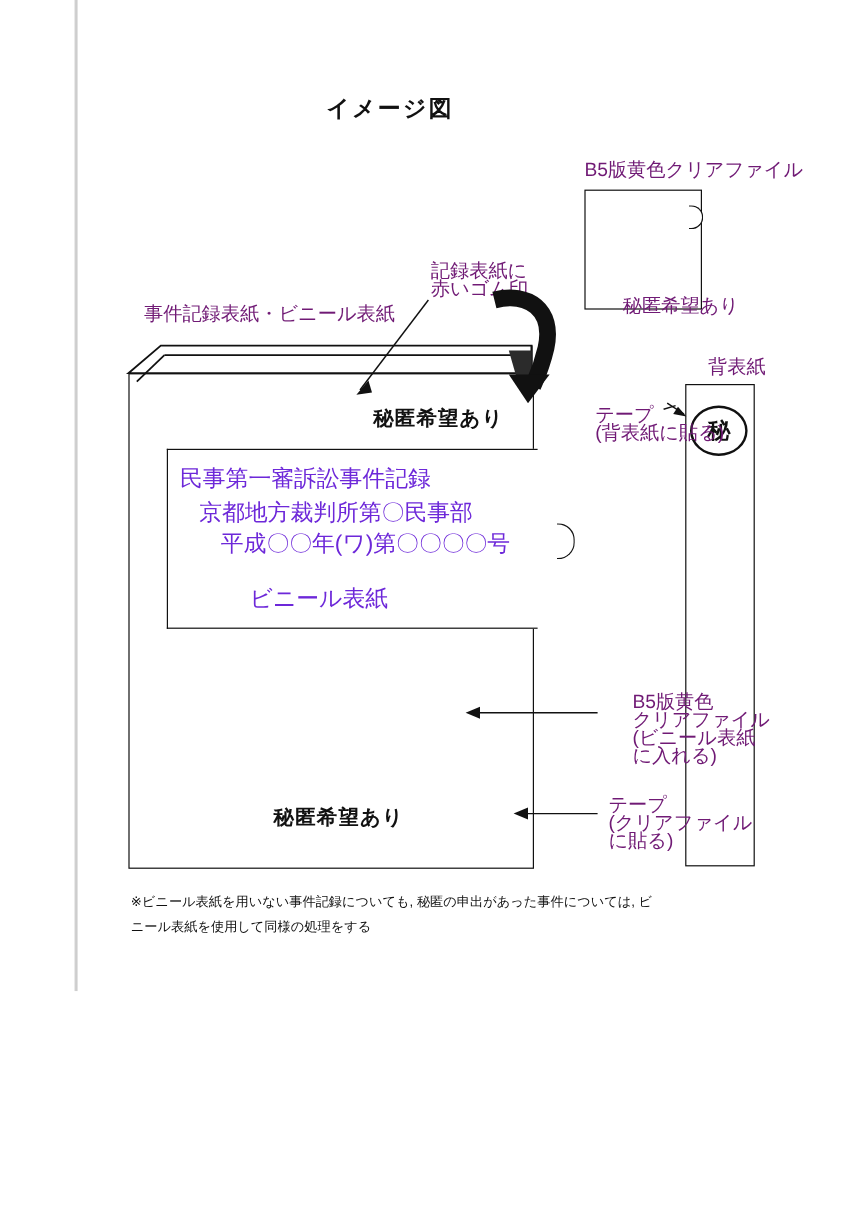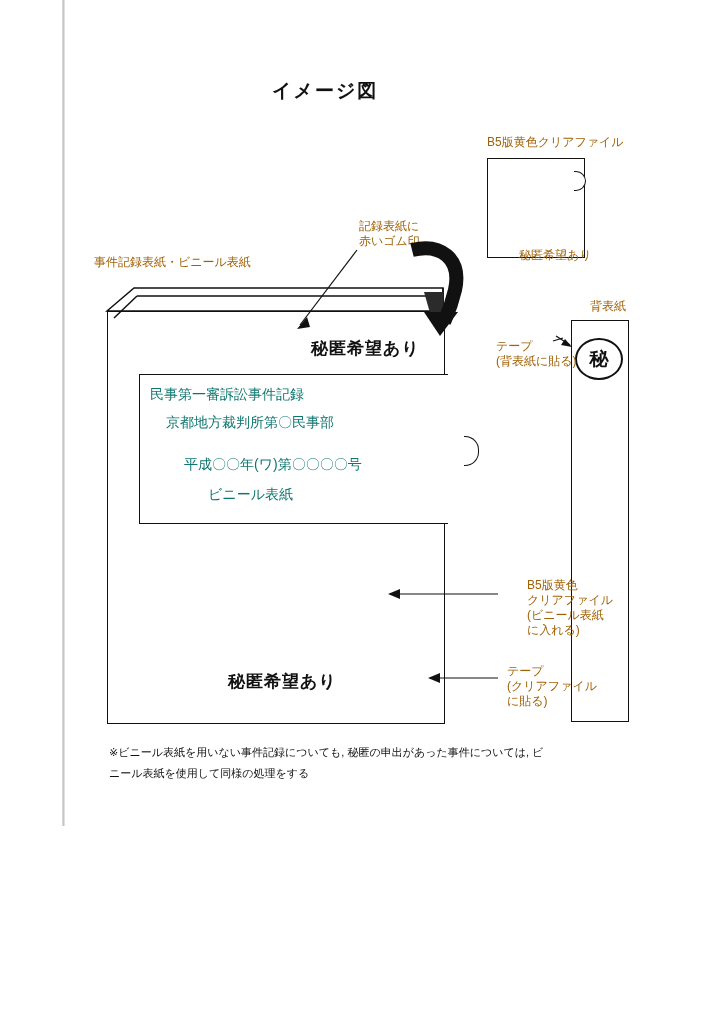--- a/index.html
+++ b/index.html
@@ -41,24 +41,24 @@
     position: absolute;
     left: 272px;
     top: 78px;
     font-size: 19px;
     font-weight: bold;
     letter-spacing: 2px;
   }
 
   .lbl {
     position: absolute;
-    font-size: 12px;
+    font-size: 16px;
     line-height: 15px;
     white-space: pre-line;
-    color: #a16207;
+    color: #701a75;
   }
 
   
   .clearfile-top {
     position: absolute;
     left: 487px;
     top: 158px;
     width: 96px;
     height: 98px;
     border: 1.4px solid #111;
@@ -128,22 +128,22 @@
     left: 139px;
     top: 374px;
     width: 308px;
     height: 148px;
     border: 1.2px solid #111;
     border-right: none;
     background: #fff;
   }
   .inner-line {
     position: absolute;
-    font-size: 14px;
-    color: #0f766e;
+    font-size: 19px;
+    color: #6d28d9;
     white-space: nowrap;
   }
 
   .himitsu-top {
     position: absolute;
     left: 311px;
     top: 337px;
     font-size: 17px;
     font-weight: bold;
     letter-spacing: 1px;
@@ -190,34 +190,34 @@
   <div class="title">イメージ図</div>
 
   <div class="clearfile-top"></div>
   <div class="clearfile-top-notch"></div>
   <div class="lbl" style="left:487px; top:135px;">B5版黄色クリアファイル</div>
   <div class="lbl" style="left:519px; top:248px;">秘匿希望あり</div>
 
   <div class="lbl" style="left:359px; top:219px;">記録表紙に
 赤いゴム印</div>
 
-  <div class="lbl" style="left:94px; top:255px;">事件記録表紙・ビニール表紙</div>
+  <div class="lbl" style="left:120px; top:255px;">事件記録表紙・ビニール表紙</div>
 
   <div class="lbl" style="left:590px; top:299px;">背表紙</div>
 
   <div class="cover-box"></div>
   <div class="side-notch"></div>
 
   <div class="hsoku"></div>
   <div class="maru-hi">秘</div>
 
   <div class="inner-box"></div>
   <div class="inner-line" style="left:150px; top:386px;">民事第一審訴訟事件記録</div>
   <div class="inner-line" style="left:166px; top:414px;">京都地方裁判所第〇民事部</div>
-  <div class="inner-line" style="left:184px; top:456px;text-align:center;">平成〇〇年(ワ)第〇〇〇〇号</div>
+  <div class="inner-line" style="left:184px; top:440px;text-align:center;">平成〇〇年(ワ)第〇〇〇〇号</div>
   <div class="inner-line" style="left:208px; top:486px;">ビニール表紙</div>
 
   <div class="himitsu-top">秘匿希望あり</div>
   <div class="himitsu-bottom">秘匿希望あり</div>
 
   <div class="lbl" style="left:496px; top:339px;">テープ
 (背表紙に貼る)</div>
   <div class="lbl" style="left:507px; top:578px;margin-left:20px;">B5版黄色
 クリアファイル
 (ビニール表紙

